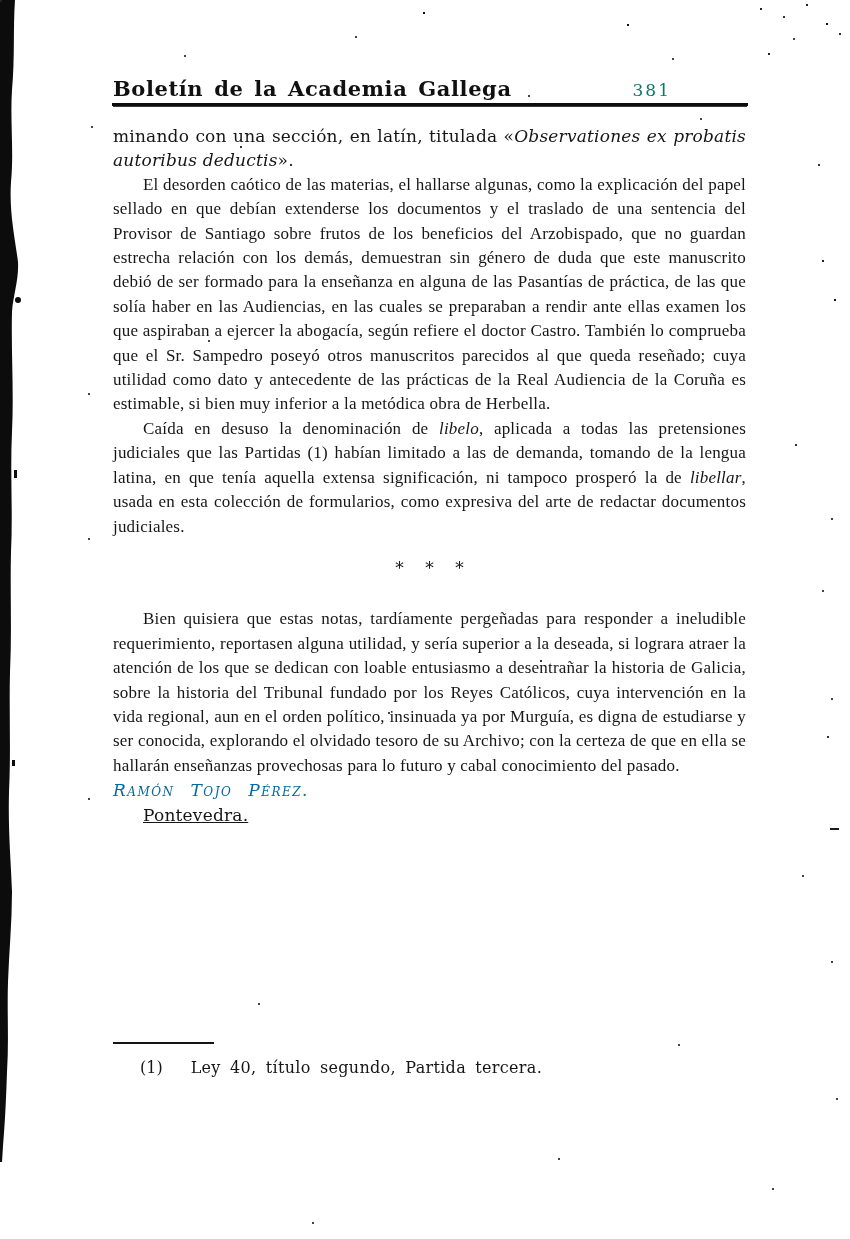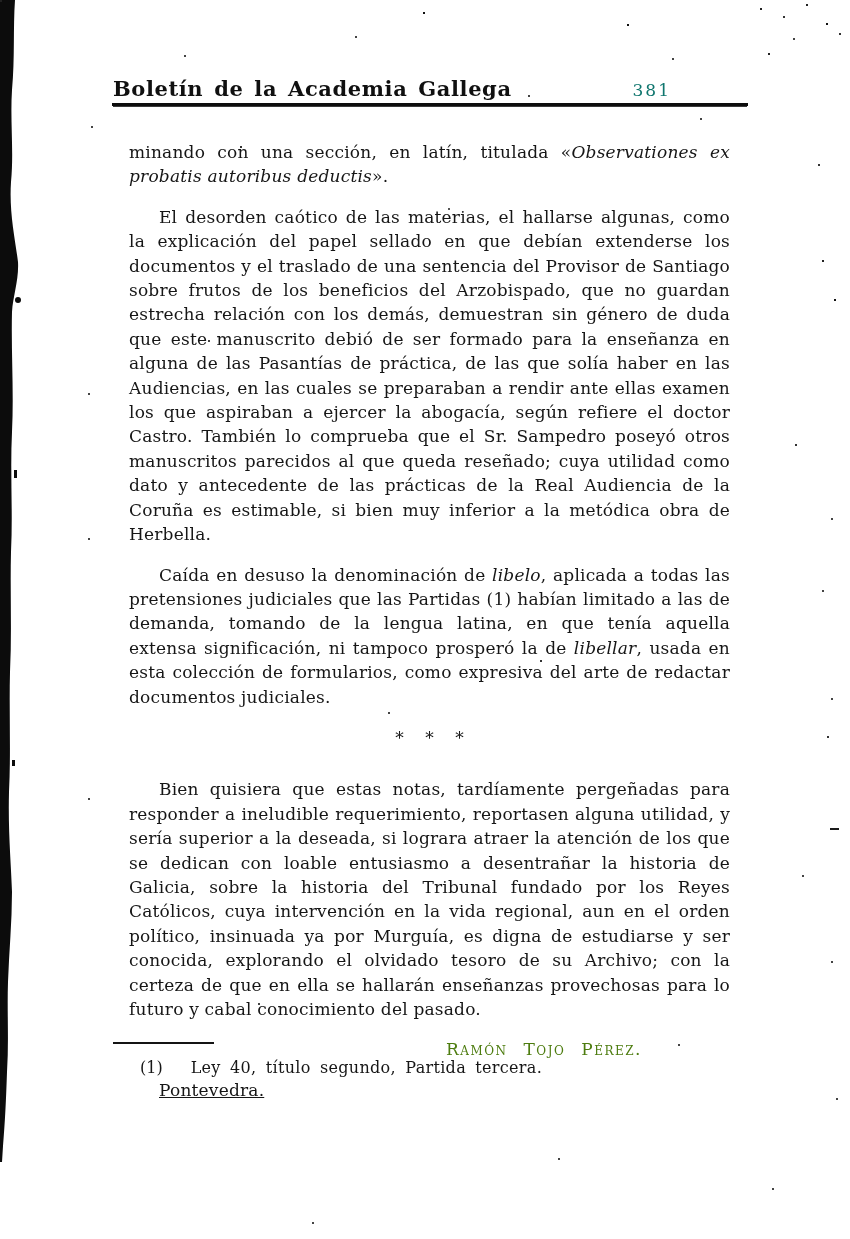--- a/index.html
+++ b/index.html
@@ -36,41 +36,42 @@
     box-shadow: 0 2px 0 -1px #3a3a3a;
   }
 
   
   .body-col {
     position: absolute; top: 124px; left: 113px; width: 633px;
     font-size: 17px; line-height: 24.4px;
     text-align: justify; text-justify: inter-word;
     letter-spacing: 0.2px;
   }
-  .body-col p { margin: 16px; }
-  .indent { text-indent: 30px; }
+  .body-col p { margin: 0; }
+  .indent { text-indent: 30px; font-family: Liberation Serif, serif; }
   .it { font-style: italic; }
 
   .sep {
     text-align: center;
     margin: 17px 0 27px 0;
     word-spacing: 16px;
     font-size: 17px;
     letter-spacing: 0;
     text-indent: 0;
   }
 
   .sig {
-    text-align: right;
+    text-align: left;
     padding-right: 88px;
     font-variant: small-caps;
     letter-spacing: 1.5px;
     word-spacing: 9px;
     margin-top: 2px;
-    color: #4d7c0f;
+    color: #0369a1;
+    font-style: italic;
   }
   .place { text-indent: 30px; text-decoration: underline; }
 
   
   .footnote {
     position: absolute; left: 113px; top: 1042px; width: 633px;
     font-size: 16px; line-height: 22px;
   }
   .fn-rule { width: 101px; height: 2px; background: #141414; margin-bottom: 13px; }
   .fn-line { display: flex; }

